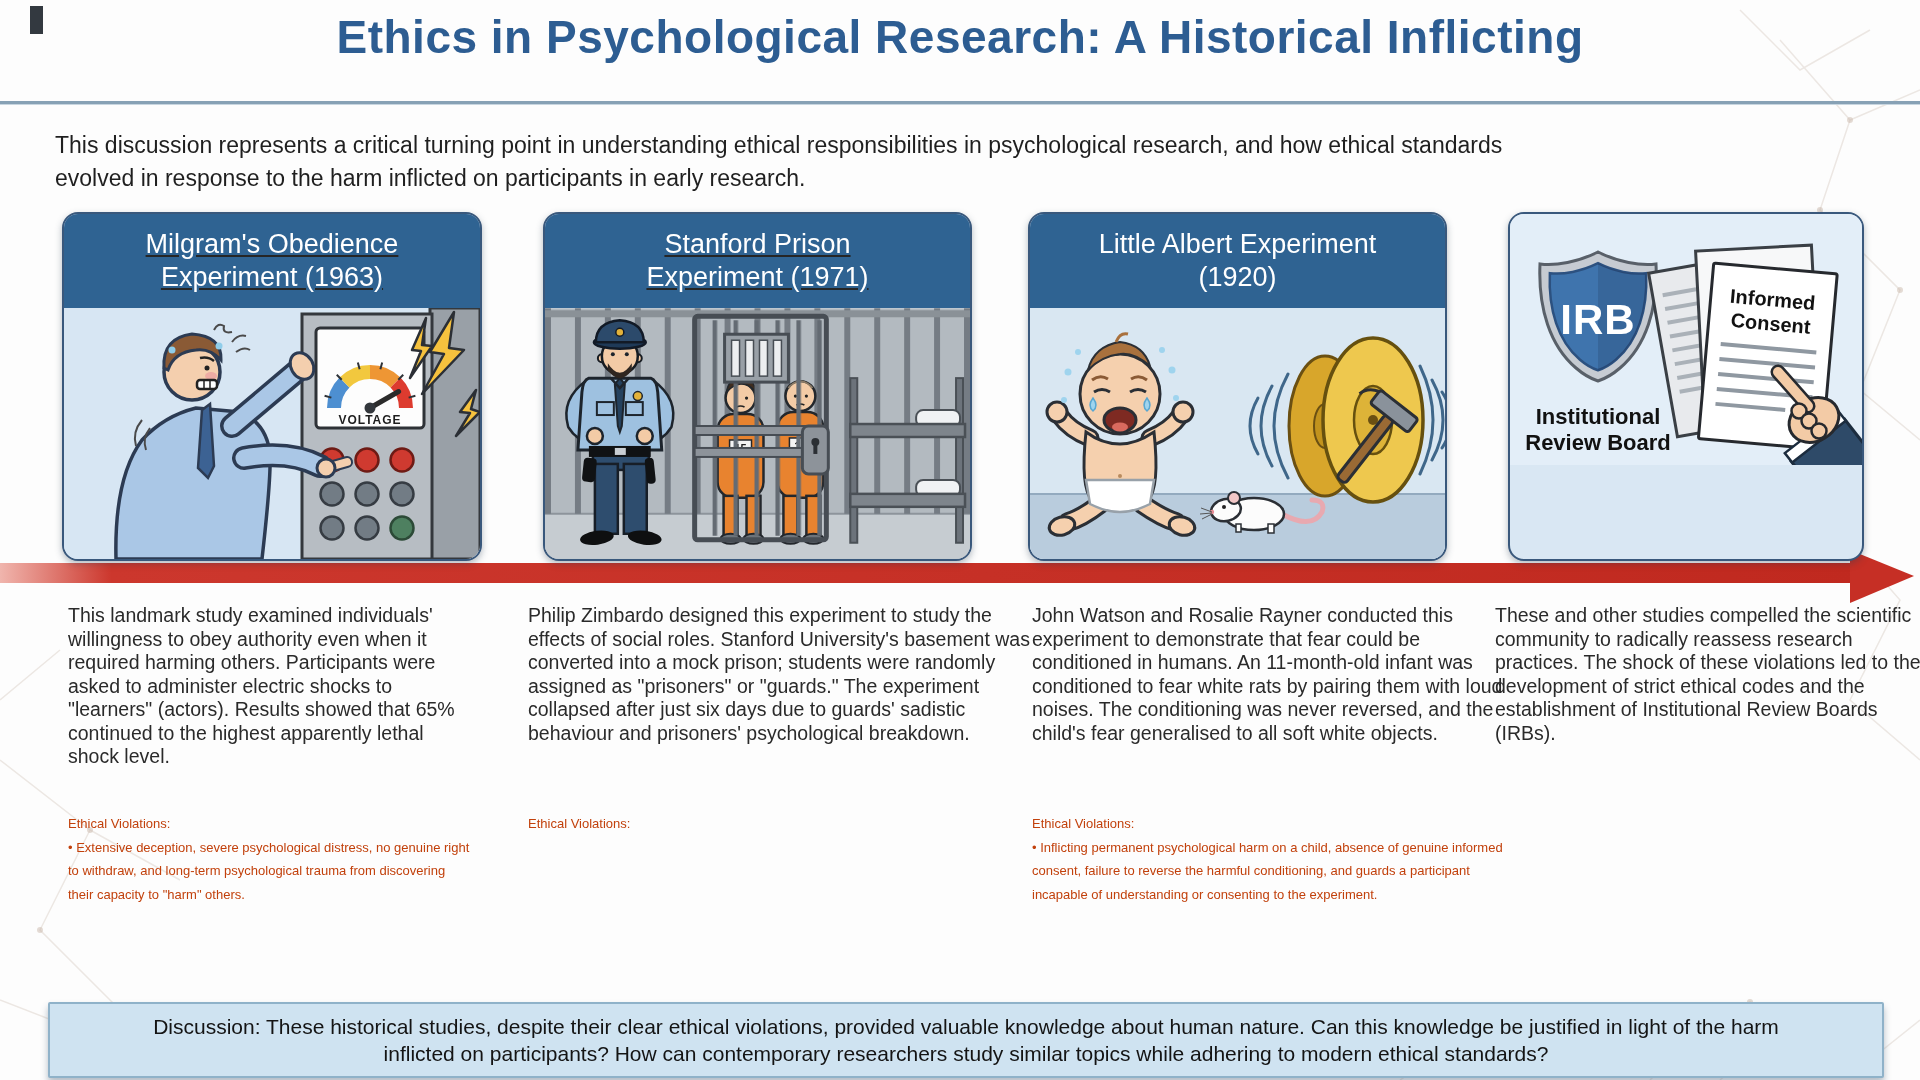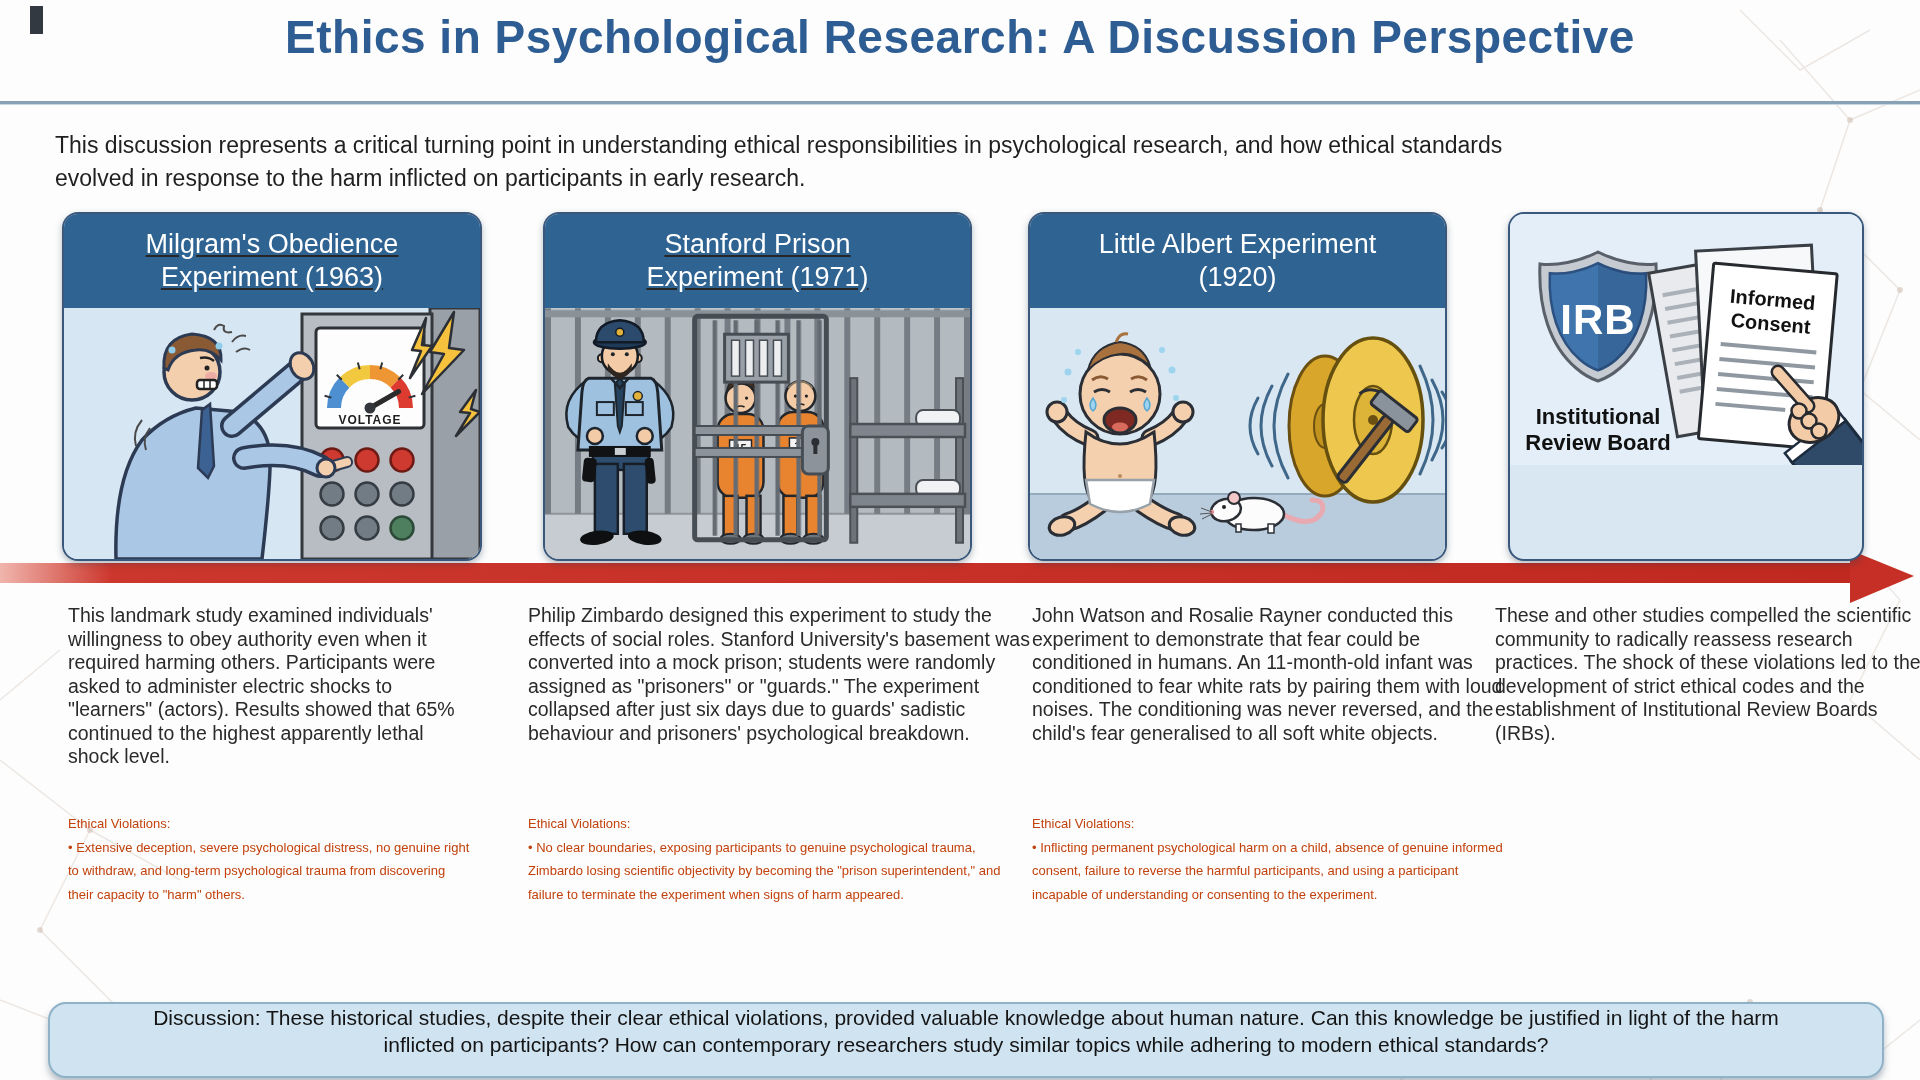--- a/index.html
+++ b/index.html
@@ -31,23 +31,23 @@
   .desc{font-size:19.5px;line-height:23.5px;color:#2a2a2a;}
   #desc-1{top:604px;left:68px;width:402px;}
   #desc-2{top:604px;left:528px;width:502px;}
   #desc-3{top:604px;left:1032px;width:474px;}
   #desc-4{top:604px;left:1495px;width:442px;}
   .violations{font-size:13px;line-height:23.5px;color:#c2410c;}
   #viol-1{top:812px;left:68px;width:402px;}
   #viol-2{top:812px;left:528px;width:502px;}
   #viol-3{top:812px;left:1032px;width:478px;}
 
-  #discussion-box{top:1002px;left:48px;width:1832px;height:72px;border-radius:18px;
+  #discussion-box{top:1002px;left:48px;width:1832px;height:72px;border-radius:2px;
       background:var(--discussion_bg,#cfe3f1);border:2px solid var(--discussion_border,#8fb2c9);
-      box-shadow:0 5px 7px rgba(90,110,130,.45);display:flex;align-items:flex-start;justify-content:center;z-index:2;}
+      box-shadow:0 5px 7px rgba(90,110,130,.45);display:flex;align-items:center;justify-content:center;z-index:2;}
   #discussion-box span{max-width:1700px;text-align:center;font-size:21px;line-height:27px;color:#141414;}
 
   #corner-mark{top:6px;left:30px;width:13px;height:28px;background:#1d232b;opacity:.9;}
 
   svg text{font-family:"Liberation Sans",sans-serif;}
 </style>
 </head>
 <body>
 
 <div id="page">
@@ -69,21 +69,21 @@
       <circle cx="90" cy="830" r="3"></circle>
         <circle cx="40" cy="930" r="3"></circle>
       <circle cx="1500" cy="1012" r="3"></circle>
         <circle cx="1620" cy="1062" r="3"></circle>
         <circle cx="1750" cy="1002" r="3"></circle>
     </g>
   </svg>
 
   <div id="corner-mark" class="layer"></div>
 
-  <div id="page-title" class="layer">Ethics in Psychological Research: A Discussion Perspective</div>
+  <div id="page-title" class="layer">Ethics in Psychological Research: A Historical Inflicting</div>
   <div id="divider" class="layer"></div>
   <div id="intro" class="layer">This discussion represents a critical turning point in understanding ethical responsibilities in psychological research, and how ethical standards evolved in response to the harm inflicted on participants in early research.</div>
 
   <div id="card-1" class="card">
     <div class="card-header">
       <span>Milgram's Obedience
 Experiment (1963)</span>
     </div>
     <div class="card-body">
       <svg viewBox="0 0 416 251">
@@ -443,24 +443,23 @@
   <div id="desc-2" class="layer desc">Philip Zimbardo designed this experiment to study the effects of social roles. Stanford University's basement was converted into a mock prison; students were randomly assigned as "prisoners" or "guards." The experiment collapsed after just six days due to guards' sadistic behaviour and prisoners' psychological breakdown.</div>
   <div id="desc-3" class="layer desc">John Watson and Rosalie Rayner conducted this experiment to demonstrate that fear could be conditioned in humans. An 11-month-old infant was conditioned to fear white rats by pairing them with loud noises. The conditioning was never reversed, and the child's fear generalised to all soft white objects.</div>
   <div id="desc-4" class="layer desc">These and other studies compelled the scientific community to radically reassess research practices. The shock of these violations led to the development of strict ethical codes and the establishment of Institutional Review Boards (IRBs).</div>
 
   <div id="viol-1" class="layer violations">
     <div>Ethical Violations:</div>
     <div>• Extensive deception, severe psychological distress, no genuine right to withdraw, and long-term psychological trauma from discovering their capacity to "harm" others.</div>
   </div>
   <div id="viol-2" class="layer violations">
     <div>Ethical Violations:</div>
-    <div>• No clear boundaries, exposing participants to genuine psychological trauma, Zimbardo losing scientific objectivity by becoming the "prison superintendent," and failure to terminate the experiment when signs of harm appeared.</div>
   </div>
   <div id="viol-3" class="layer violations">
     <div>Ethical Violations:</div>
-    <div>• Inflicting permanent psychological harm on a child, absence of genuine informed consent, failure to reverse the harmful participants, and using a participant incapable of understanding or consenting to the experiment.</div>
+    <div>• Inflicting permanent psychological harm on a child, absence of genuine informed consent, failure to reverse the harmful conditioning, and guards a participant incapable of understanding or consenting to the experiment.</div>
   </div>
 
   <div id="discussion-box" class="layer">
     <span>Discussion: These historical studies, despite their clear ethical violations, provided valuable knowledge about human nature. Can this knowledge be justified in light of the harm inflicted on participants? How can contemporary researchers study similar topics while adhering to modern ethical standards?</span>
   </div>
 
 </div>
 
 </body></html>

